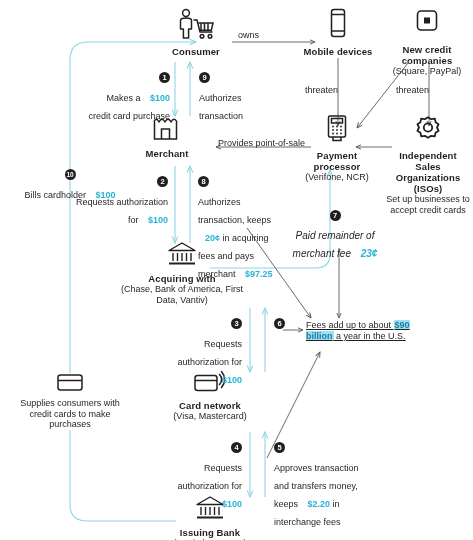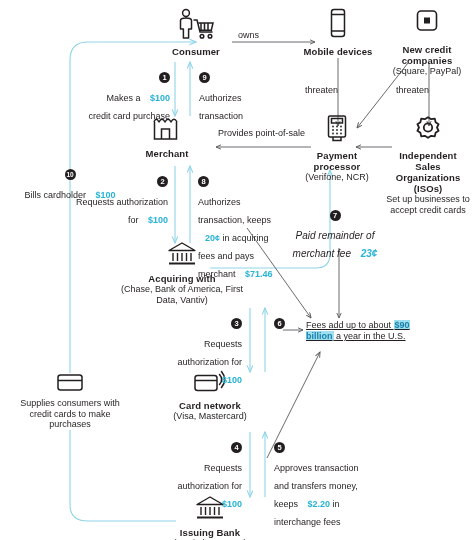--- a/index.html
+++ b/index.html
@@ -228,21 +228,21 @@
         <rect x="2" y="3" width="24" height="15" rx="2.5"></rect>
         <line x1="2" y1="8.5" x2="26" y2="8.5"></line>
       </svg>
     </span>
     <div class="sub">Supplies consumers with credit cards to make purchases</div>
   </div>
 
   <div class="edge-lbl c" style="left:238px;top:30px;width:72px;">owns</div>
   <div class="edge-lbl c" style="left:305px;top:85px;width:66px;">threaten</div>
   <div class="edge-lbl c" style="left:396px;top:85px;width:66px;">threaten</div>
-  <div class="edge-lbl c" style="left:218px;top:128px;width:90px;">Provides point-of-sale</div>
+  <div class="edge-lbl c" style="left:218px;top:138px;width:90px;">Provides point-of-sale</div>
 
   <div class="stepbox r" style="left:86px;top:68px;width:84px;text-align:right;">
     <span class="numwrap"><span class="num">1</span></span>
     <span class="lblt" style="font-size:9px;line-height:11px;">
       <span>Makes a </span><span class="cy">$100</span><span> credit card purchase</span>
     </span>
   </div>
 
   <div class="stepbox l" style="left:199px;top:68px;width:74px;text-align:left;">
     <span class="numwrap"><span class="num">9</span></span>
@@ -254,21 +254,21 @@
   <div class="stepbox" style="left:72px;top:172px;width:96px;text-align:right;">
     <span class="numwrap"><span class="num">2</span></span>
     <span style="font-size:9px;line-height:11px;">
       <span>Requests authorization for </span><span class="cy">$100</span>
     </span>
   </div>
 
   <div class="stepbox" style="left:198px;top:172px;width:84px;text-align:left;">
     <span class="numwrap"><span class="num">8</span></span>
     <span style="font-size:9px;line-height:11px;">
-      <span>Authorizes transaction, keeps </span><span class="cy">20¢</span><span> in acquiring fees and pays merchant </span><span class="cy">$71.46</span>
+      <span>Authorizes transaction, keeps </span><span class="cy">20¢</span><span> in acquiring fees and pays merchant </span><span class="cy">$97.25</span>
     </span>
   </div>
 
   <div class="stepbox c" style="left:282px;top:206px;width:106px;text-align:center;">
     <span class="numwrap"><span class="num">7</span></span>
     <span style="font-size:10px;line-height:11px;font-style:italic;">
       <span>Paid remainder of merchant fee </span><span class="cy">23¢</span>
     </span>
   </div>
 

